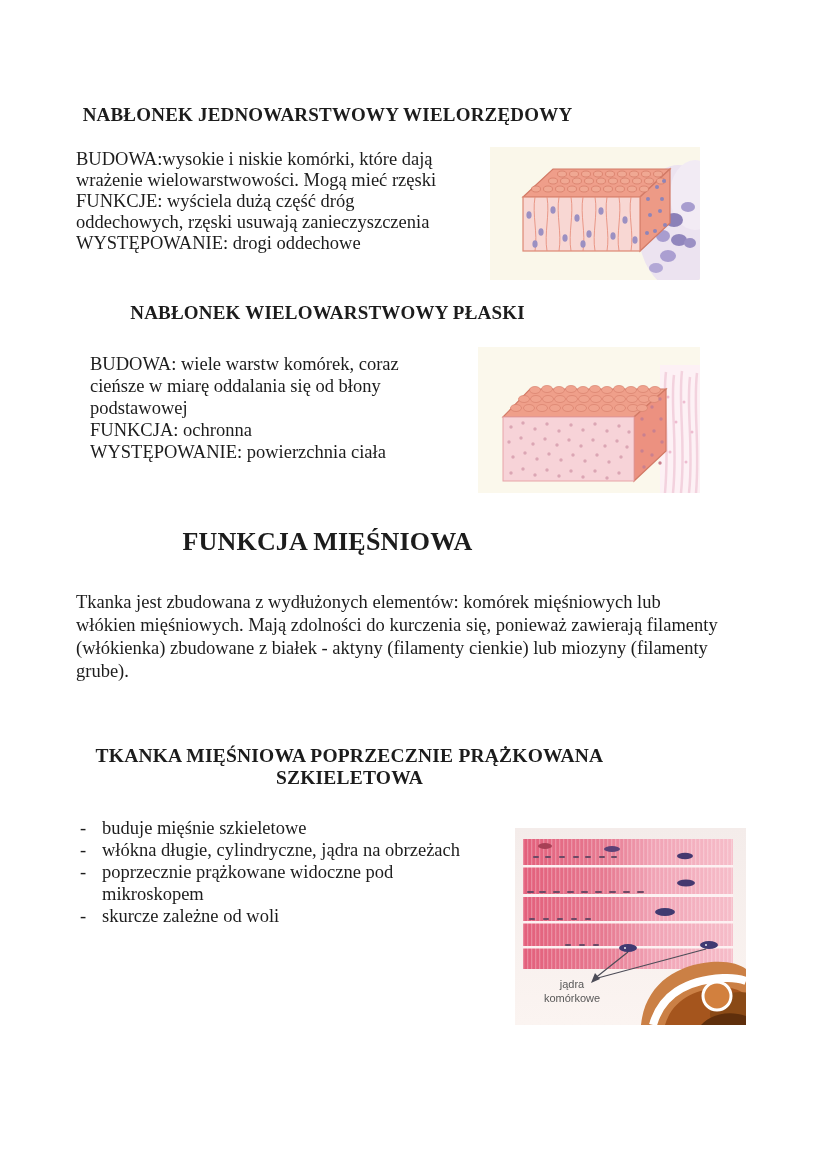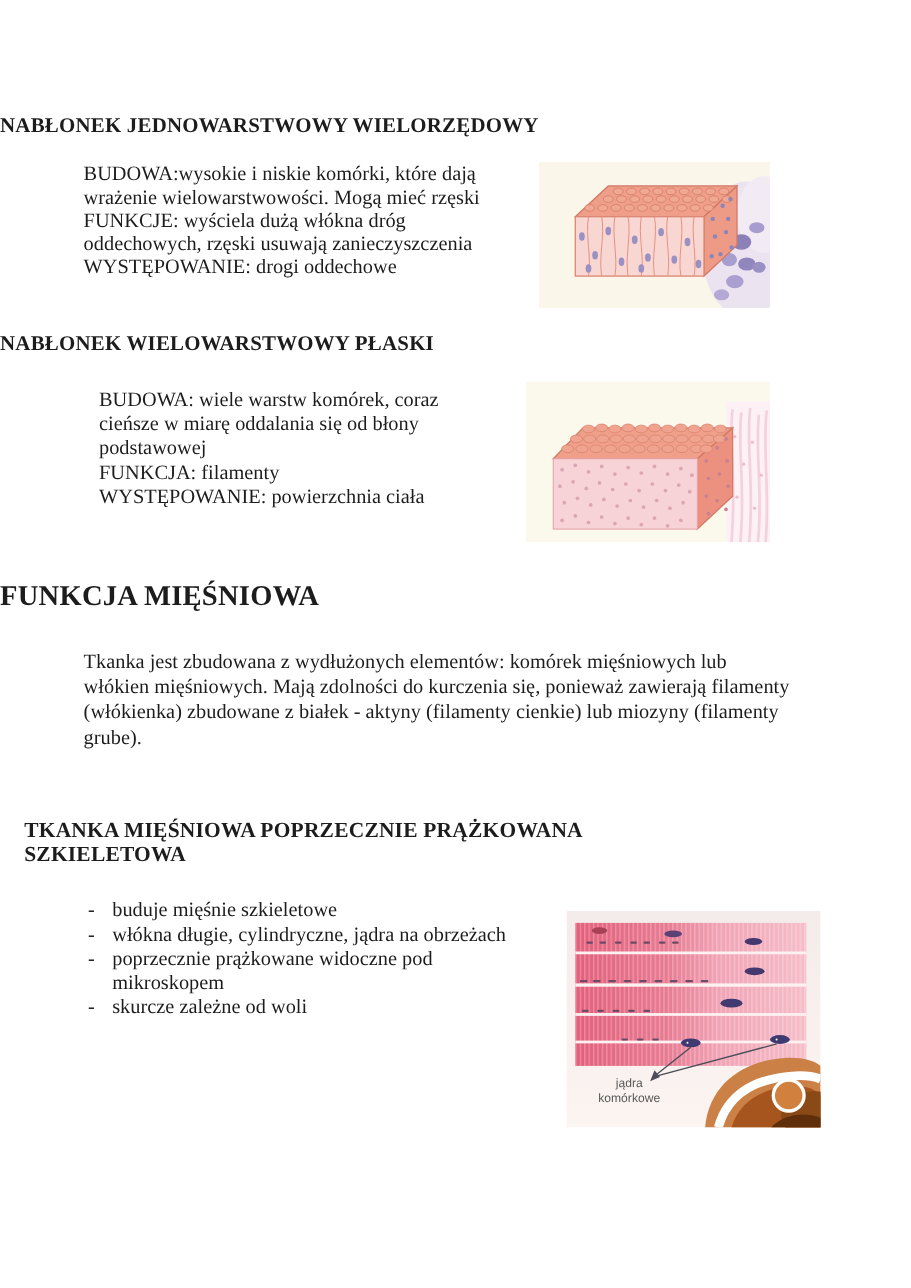--- a/index.html
+++ b/index.html
@@ -1,18 +1,18 @@
 <!DOCTYPE html>
 <html><head>
 <meta charset="utf-8">
 <style>
   html,body{margin:0;padding:0;background:#ffffff;}
   #page{position:relative;width:828px;height:1171px;background:#ffffff;
         font-family:"Liberation Serif",serif;color:#1c1c1c;overflow:hidden;}
-  .h{position:absolute;left:0;width:655px;text-align:left;font-weight:bold;letter-spacing:.2px;}
+  .h{position:absolute;left:0;width:655px;text-align:center;font-weight:bold;letter-spacing:.2px;}
   #h1{top:104px;font-size:19px;}
   #h2{top:302px;font-size:19px;}
   #h3{top:527px;font-size:26px;}
   #h4{top:745px;font-size:19.5px;margin-left:22px;}
   .para{position:absolute;font-size:18.5px;}
   .line{white-space:nowrap;}
   #p1{left:76px;top:149px;line-height:21px;}
   #p2{left:76px;top:353px;line-height:22px;margin-left:14px;}
   #p3{left:76px;top:591px;line-height:23px;}
   #bullets{left:80px;top:817px;line-height:22px;font-size:18.5px;position:absolute;}
@@ -28,21 +28,21 @@
 </head>
 <body>
 
 <div id="page">
 
   <div id="h1" class="h">NABŁONEK JEDNOWARSTWOWY WIELORZĘDOWY</div>
 
   <div id="p1" class="para">
     <div class="line">BUDOWA:wysokie i niskie komórki, które dają</div>
     <div class="line">wrażenie wielowarstwowości. Mogą mieć rzęski</div>
-    <div class="line">FUNKCJE: wyściela dużą włókna dróg</div>
+    <div class="line">FUNKCJE: wyściela dużą część dróg</div>
     <div class="line">oddechowych, rzęski usuwają zanieczyszczenia</div>
     <div class="line">WYSTĘPOWANIE: drogi oddechowe</div>
   </div>
 
   <div id="fig1" class="fig">
     <svg width="210" height="133" viewBox="0 0 210 133">
       <rect width="210" height="133" fill="#faf7ea"></rect>
       <g>
         <ellipse cx="188" cy="80" rx="40" ry="62" fill="#ece3f0"></ellipse>
         <ellipse cx="205" cy="48" rx="25" ry="35" fill="#f2ebf4"></ellipse>
@@ -131,21 +131,21 @@
       </g>
     </svg>
   </div>
 
   <div id="h2" class="h">NABŁONEK WIELOWARSTWOWY PŁASKI</div>
 
   <div id="p2" class="para">
     <div class="line">BUDOWA: wiele warstw komórek, coraz</div>
     <div class="line">cieńsze w miarę oddalania się od błony</div>
     <div class="line">podstawowej</div>
-    <div class="line">FUNKCJA: filamenty</div>
+    <div class="line">FUNKCJA: ochronna</div>
     <div class="line">WYSTĘPOWANIE: powierzchnia ciała</div>
   </div>
 
   <div id="fig2" class="fig">
     <svg width="222" height="146" viewBox="0 0 222 146">
       <rect width="222" height="146" fill="#fbf8ec"></rect>
       <g>
         <rect x="182" y="18" width="40" height="128" fill="#fdf1f5"></rect>
         <g fill="none" stroke="#f3d2de" stroke-width="2.5">
           <path d="M188,25 C184,55 192,85 187,146"></path>

